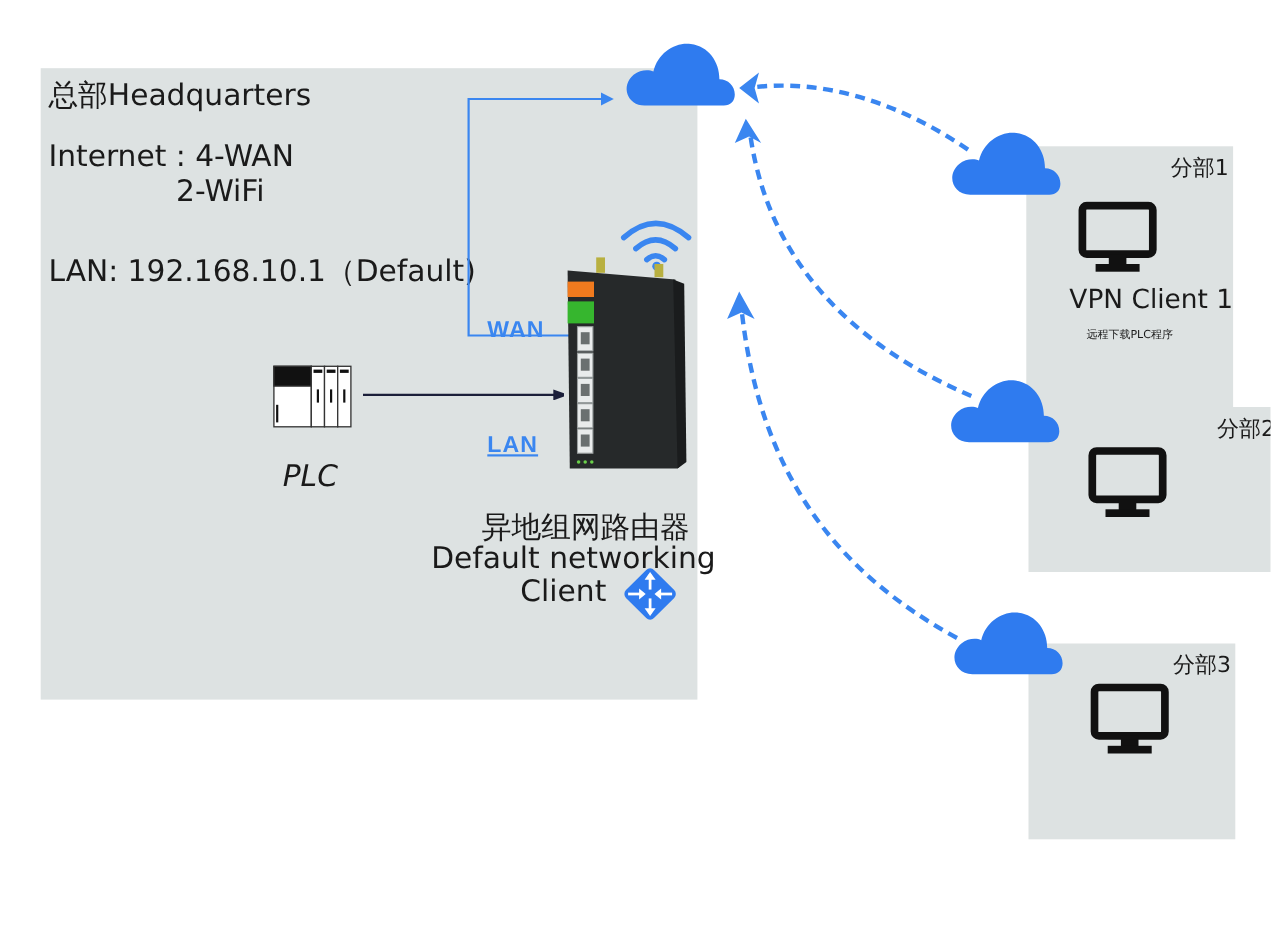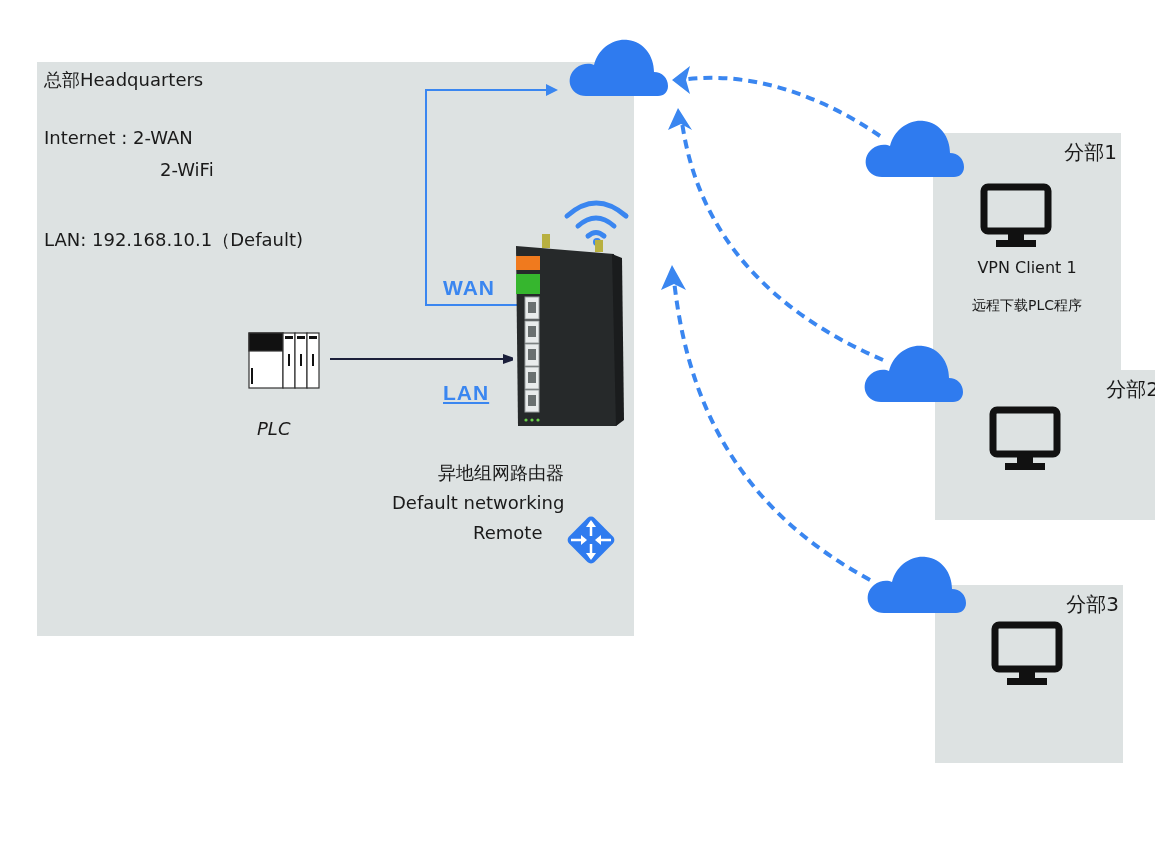--- a/index.html
+++ b/index.html
@@ -1,35 +1,35 @@
 <!DOCTYPE html>
 <html><head>
 <meta charset="utf-8">
 <style>
   html, body { margin:0; padding:0; background:#ffffff; }
   body { width:1155px; height:850px; position:relative; overflow:hidden;
          font-family:"DejaVu Sans","Liberation Sans",sans-serif; color:#1a1a1a; }
   .panel { position:absolute; background:#dde2e2; }
   #hq { left:37px; top:62px; width:597px; height:574px; }
-  .txt { position:absolute; white-space:nowrap; font-size:18px; color:#1a1a1a; }
-  .blue-lbl { position:absolute; font-weight:bold; font-size:21px; color:#3a86f0; font-family:"Liberation Sans",sans-serif; letter-spacing:1px; }
+  .txt { position:absolute; white-space:nowrap; font-size:27px; color:#1a1a1a; }
+  .blue-lbl { position:absolute; font-weight:bold; font-size:21px; color:#3a86f0; font-family:"Liberation Sans",sans-serif; letter-spacing:1px;margin-top:12px; }
   svg.overlay { position:absolute; left:0; top:0; }
   .branch { width:188px; height:240px; }
   .branch-title { position:absolute; right:4px; top:6px; font-size:20px; }
-  .vpn-lbl { position:absolute; left:0; width:100%; text-align:center; font-size:16px; }
-  .vpn-sub { position:absolute; left:0; width:100%; text-align:center; font-size:14px; }
+  .vpn-lbl { position:absolute; left:0; width:100%; text-align:right; font-size:24px; }
+  .vpn-sub { position:absolute; left:0; width:100%; text-align:center; font-size:10px; }
   .monitor { position:absolute; }
 </style>
 </head>
 <body>
 
 <div id="hq" class="panel"></div>
 
 <div class="txt" style="left:44px;top:68px;">总部Headquarters</div>
-<div class="txt" style="left:44px;top:127px;">Internet : 2-WAN</div>
+<div class="txt" style="left:44px;top:127px;">Internet : 4-WAN</div>
 <div class="txt" style="left:160px;top:159px;">2-WiFi</div>
 <div class="txt" style="left:44px;top:228px;">LAN: 192.168.10.1（Default)</div>
 
 <div class="panel branch" style="left:933px;top:133px;">
   <div class="branch-title">分部1</div>
   <svg class="monitor" style="left:47px;top:50px;" width="72" height="68" viewBox="0 0 72 68">
     <rect x="4" y="4" width="64" height="44" rx="4" fill="none" stroke="#111" stroke-width="7"></rect>
     <rect x="28" y="48" width="16" height="10" fill="#111"></rect>
     <rect x="16" y="57" width="40" height="7" fill="#111"></rect>
   </svg>
@@ -154,13 +154,13 @@
         <path d="M10,-5 L4,0 L10,5 Z" stroke="none"></path>
     </g>
   </g>
 </svg>
 
 <div class="blue-lbl" style="left:443px;top:276px;">WAN</div>
 <div class="blue-lbl" style="left:443px;top:381px;text-decoration:underline;">LAN</div>
 <div class="txt" style="left:257px;top:418px;font-style:italic;">PLC</div>
 <div class="txt" style="left:438px;top:461px;">异地组网路由器</div>
 <div class="txt" style="left:392px;top:492px;">Default networking</div>
-<div class="txt" style="left:473px;top:522px;">Remote</div>
+<div class="txt" style="left:473px;top:522px;">Client</div>
 
 </body></html>

